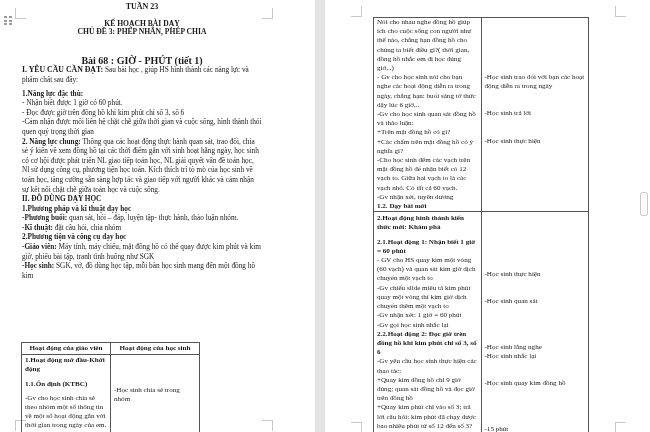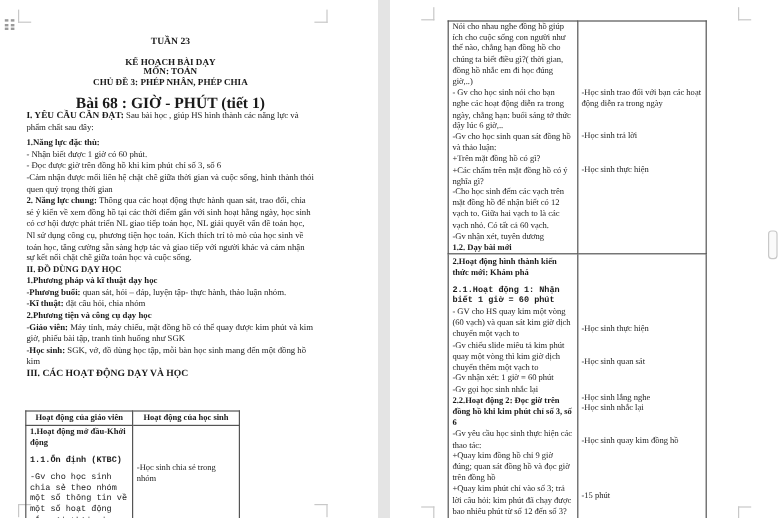--- a/index.html
+++ b/index.html
@@ -12,33 +12,33 @@
     }
     .page { position: absolute; top: 0; background: #fff; height: 432px; overflow: hidden; }
     .page-left { left: 0; width: 315px; }
     .page-right { left: 325px; width: 325px; }
     .gutter { position: absolute; left: 315px; top: 0; width: 10px; height: 432px; background: #e4e4e4; }
     .crop { position: absolute; border-color: #c8c8c8; border-style: solid; border-width: 0; width: 10px; height: 10px; }
     .grip { position: absolute; left: 4px; top: 16px; width: 8px; height: 10px; display: grid; grid-template-columns: 3px 3px; gap: 1px 2px; }
     .grip span { width: 3px; height: 2px; background: #9a9a9a; }
     .content { position: absolute; left: 22px; width: 240px; font-size: 7.3px; line-height: 9.6px; }
     .center { text-align: center; font-weight: bold; }
-    .t-week { font-size: 8px; margin-top: 30px; }
+    .t-week { font-size: 8px; margin-top: 2px; }
     .t-head { font-size: 7.6px; line-height: 8.6px; margin-top: 6px; }
-    .t-lesson { font-size: 13px; margin-top: 8px; }
+    .t-lesson { font-size: 10px; margin-top: 19px; }
     p { margin: 0; }
     b { font-weight: bold; }
     .sec { margin-top: 2px; }
     table { border-collapse: collapse; font-size: 7.1px; line-height: 9.2px; }
     td, th { border: 1px solid #555; vertical-align: top; padding: 1px 3px; text-align: left; }
     th { font-weight: bold; text-align: center; }
     .lt { position: absolute; left: 21px; top: 342px; width: 179px; }
     .rt { position: absolute; left: 48px; top: 17px; width: 216px; }
     .rt td { padding: 0 3px; }
-    .gap6 { margin-top: 5px; font-family: Liberation Mono, monospace; }
+    .gap6 { margin-top: 5px; }
     .scroll-btn { position: absolute; right: 2px; top: 192px; width: 6px; height: 22px; border: 1px solid #c8c8c8; border-radius: 3px; background: #fafafa; }
   </style>
 </head>
 <body>
 
 <div class="page page-left">
   <div class="crop" style="left:15px;top:8px;border-left-width:1px;border-bottom-width:1px;"></div>
   <div class="crop" style="left:262px;top:8px;border-right-width:1px;border-bottom-width:1px;"></div>
   <div class="crop" style="left:15px;top:420px;border-left-width:1px;border-top-width:1px;"></div>
   <div class="crop" style="left:262px;top:420px;border-right-width:1px;border-top-width:1px;"></div>
@@ -47,37 +47,35 @@
       <span></span>
       <span></span>
       <span></span>
       <span></span>
       <span></span>
     </div>
 
   <div class="content" style="top:0;">
     <p class="center t-week">TUẦN 23</p>
     <p class="center t-head" style="margin-top:8px;">KẾ HOẠCH BÀI DẠY</p>
-    <p class="center t-head" style="margin-top:0;">MÔN: TOÁN</p>
     <p class="center t-head" style="margin-top:0;">CHỦ ĐỀ 3: PHÉP NHÂN, PHÉP CHIA</p>
     <p class="center t-lesson">Bài 68 : GIỜ - PHÚT (tiết 1)</p>
     <p><b style="font-size:7.8px">I. YÊU CẦU CẦN ĐẠT:</b><span> Sau bài học , giúp HS hình thành các năng lực và phẩm chất sau đây:</span></p>
     <p class="sec" style="margin-top:4px"><b>1.Năng lực đặc thù:</b></p>
     <p>- Nhận biết được 1 giờ có 60 phút.</p>
     <p>- Đọc được giờ trên đồng hồ khi kim phút chỉ số 3, số 6</p>
     <p>-Cảm nhận được mối liên hệ chặt chẽ giữa thời gian và cuộc sống, hình thành thói quen quý trọng thời gian</p>
     <p><b>2. Năng lực chung:</b><span>  Thông qua các hoạt động thực hành quan sát, trao đổi, chia sẻ ý kiến về xem đồng hồ tại các thời điểm gắn với sinh hoạt hằng ngày, học sinh có cơ hội được phát triển NL giao tiếp toán học, NL giải quyết vấn đề toán học, Nl sử dụng công cụ, phương tiện học toán. Kích thích trí tò mò của học sinh về toán học, tăng cường sẵn sàng hợp tác và giao tiếp với người khác và cảm nhận sự kết nối chặt chẽ giữa toán học và cuộc sống.</span></p>
     <p><b>II. ĐỒ DÙNG DẠY HỌC</b></p>
     <p><b>1.Phương pháp và kĩ thuật dạy học</b></p>
     <p style="text-align:justify"><b>-Phương buổi:</b><span> quan sát, hỏi – đáp, luyện tập- thực hành, thảo luận nhóm.</span></p>
     <p><b>-Kĩ thuật:</b><span> đặt câu hỏi, chia nhóm</span></p>
     <p><b>2.Phương tiện và công cụ dạy học</b></p>
     <p><b> -Giáo viên:</b><span> Máy tính, máy chiếu, mặt đồng hồ có thể quay được kim phút và kim giờ, phiếu bài tập, tranh tình huống như SGK</span></p>
     <p><b>-Học sinh:</b><span> SGK, vở, đồ dùng học tập, mỗi bàn học sinh mang đến một đồng hồ kim</span></p>
-    <p style="font-size:8px"><b>III. CÁC HOẠT ĐỘNG DẠY VÀ HỌC</b></p>
   </div>
 
   <table class="lt">
     <tbody>
         <tr>
       <th style="width:50%">Hoạt động của giáo viên</th>
       <th>Hoạt động của học sinh</th>
     </tr>
     <tr>
       <td>
@@ -130,21 +128,21 @@
         <p>-Gv gọi học sinh nhắc lại</p>
         <p style="font-weight:bold">2.2.Hoạt động 2: Đọc giờ trên đồng hồ khi kim phút chỉ số 3, số 6</p>
         <p>-Gv yêu cầu học sinh thực hiện các thao tác:</p>
         <p>+Quay kim đồng hồ chỉ 9 giờ đúng; quan sát đồng hồ và đọc giờ trên đồng hồ</p>
         <p>+Quay kim phút chỉ vào số 3; trả lời câu hỏi: kim phút đã chạy được bao nhiêu phút từ số 12 đến số 3?</p>
         <p>-Gv giới thiệu cách đọc giờ: 9 giờ 15</p>
       </td>
       <td>
         <p style="margin-top:58px">-Học sinh thực hiện</p>
         <p style="margin-top:18px">-Học sinh quan sát</p>
-        <p style="margin-top:20px">-Học sinh lắng nghe</p>
+        <p style="margin-top:36px">-Học sinh lắng nghe</p>
         <p>-Học sinh nhắc lại</p>
         <p style="margin-top:18px">-Học sinh quay kim đồng hồ</p>
         <p style="margin-top:37px">-15 phút</p>
       </td>
     </tr>
   </tbody>
     </table>
   <div class="scroll-btn"></div>
 </div>
 

